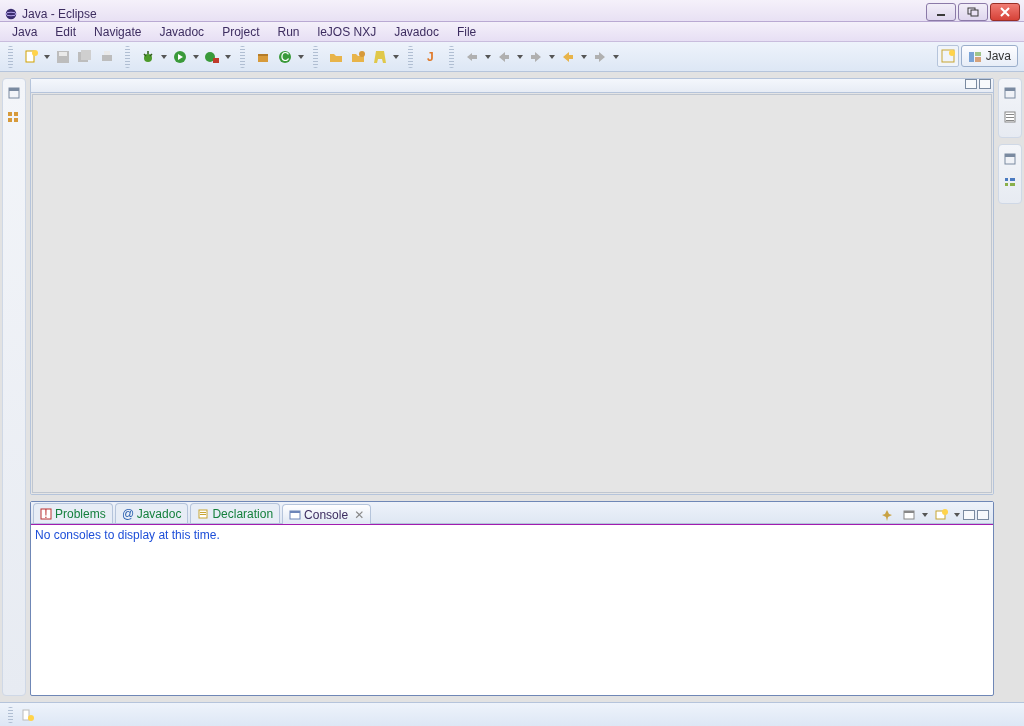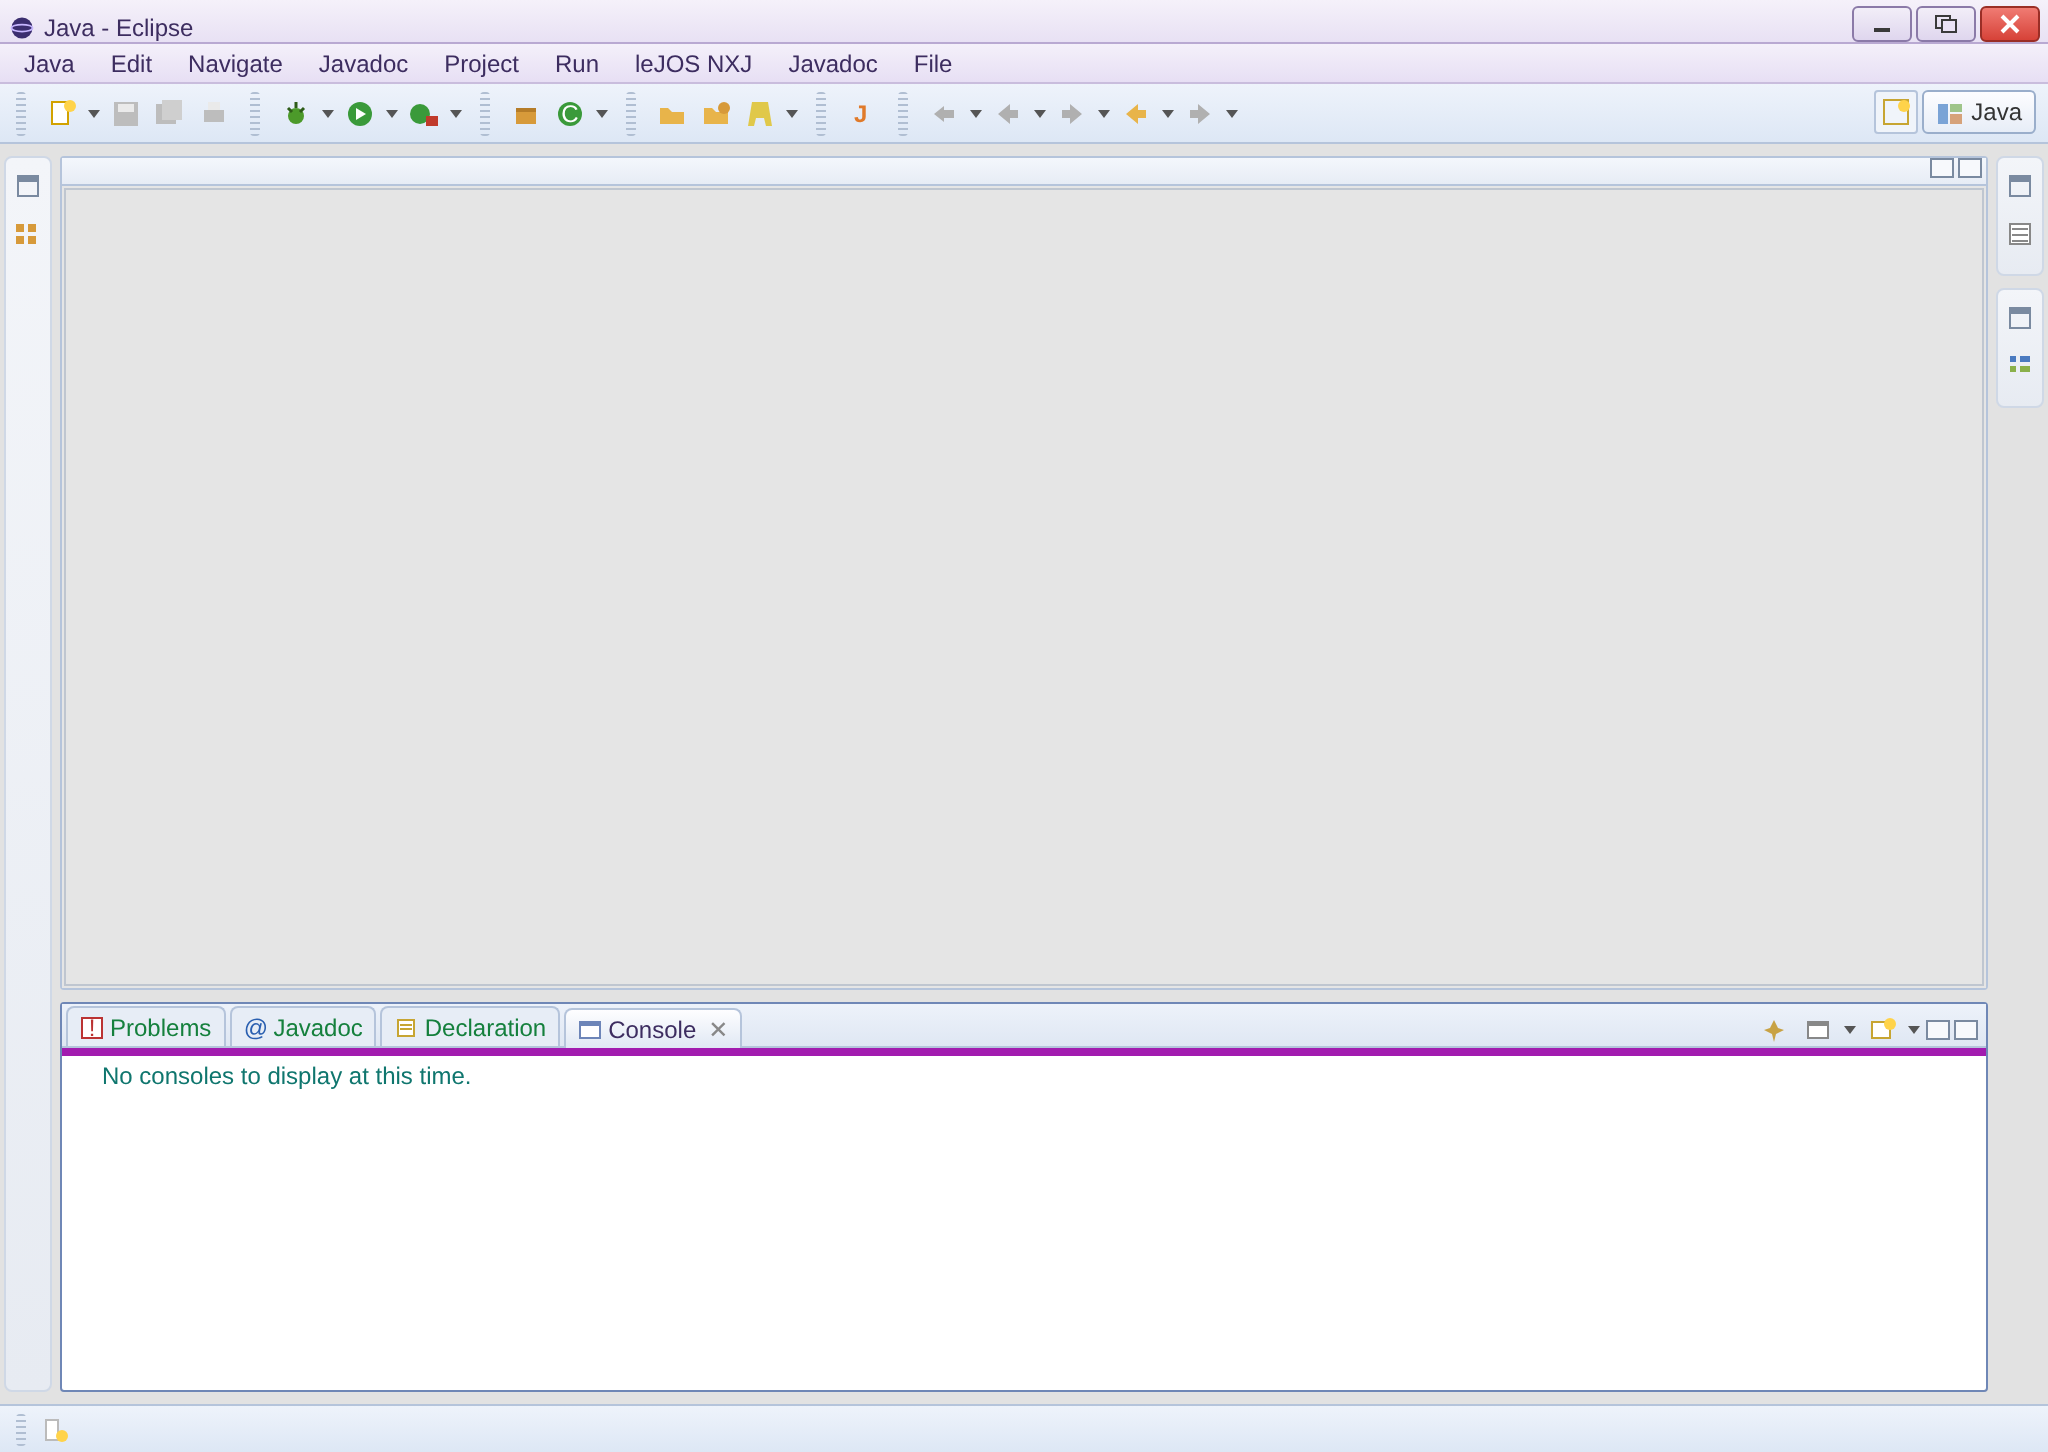--- a/index.html
+++ b/index.html
@@ -45,21 +45,21 @@
 
   .bottom { height:195px; border:1px solid #6f87b6; border-radius:2px; display:flex; flex-direction:column; background:#fff; }
   .bottom-tabs { height:22px; background:linear-gradient(#edf2fa,#dfe7f3); display:flex; align-items:flex-end; border-bottom:1px solid #b5c4db; position:relative; }
   .btab { height:20px; display:flex; align-items:center; gap:3px; padding:0 6px; border:1px solid #b5c4db; border-bottom:none; border-top-left-radius:4px; border-top-right-radius:4px; margin-left:2px; background:#e7edf6; color:#333; }
   .btab.active { background:linear-gradient(#fefeff,#e0e8f4); position:relative; top:1px;margin-top:34px; }
   .btab .lbl { color:#15803d; }
   .btab.active .lbl { color:#3d2d60; }
   .btab .x { margin-left:3px; color:#888; }
   .bottom-toolbar { position:absolute; right:4px; top:2px; display:flex; gap:2px; align-items:center; }
 
-  .console-body { flex:1; padding:3px 20px; color:#0f766e; overflow:hidden; border-top:4px solid #a21caf; }
+  .console-body { flex:1; padding:3px 4px; color:#1d4ed8; overflow:hidden; border-top:1px solid #a21caf; }
 
   
   .statusbar { position:absolute; left:0; right:0; bottom:0; height:24px; background:linear-gradient(#eef3fb,#dde7f5); border-top:1px solid #b5c4db; display:flex; align-items:center; padding:0 6px; gap:4px; }
 
   svg { display:block; }
 </style>
 </head>
 <body>
 
 <div class="titlebar">

